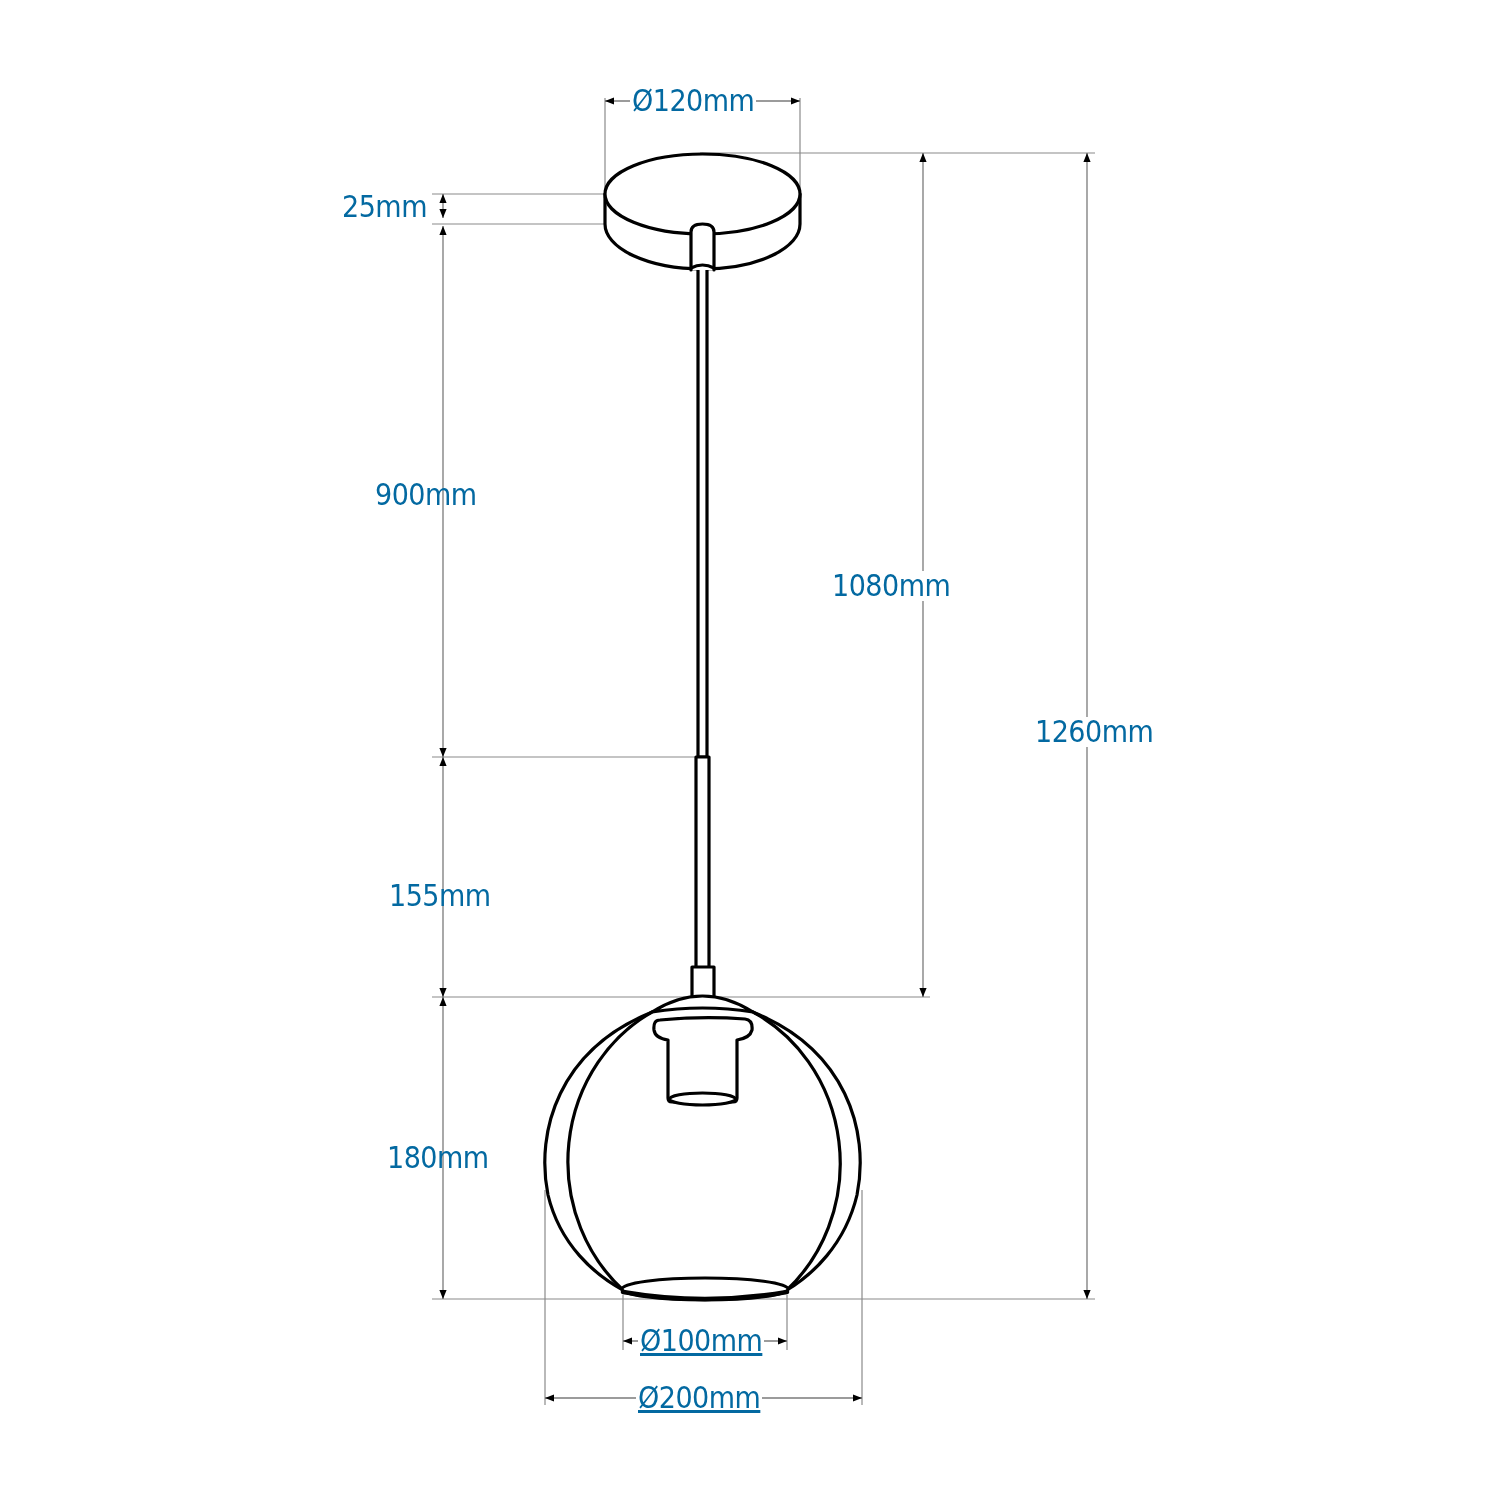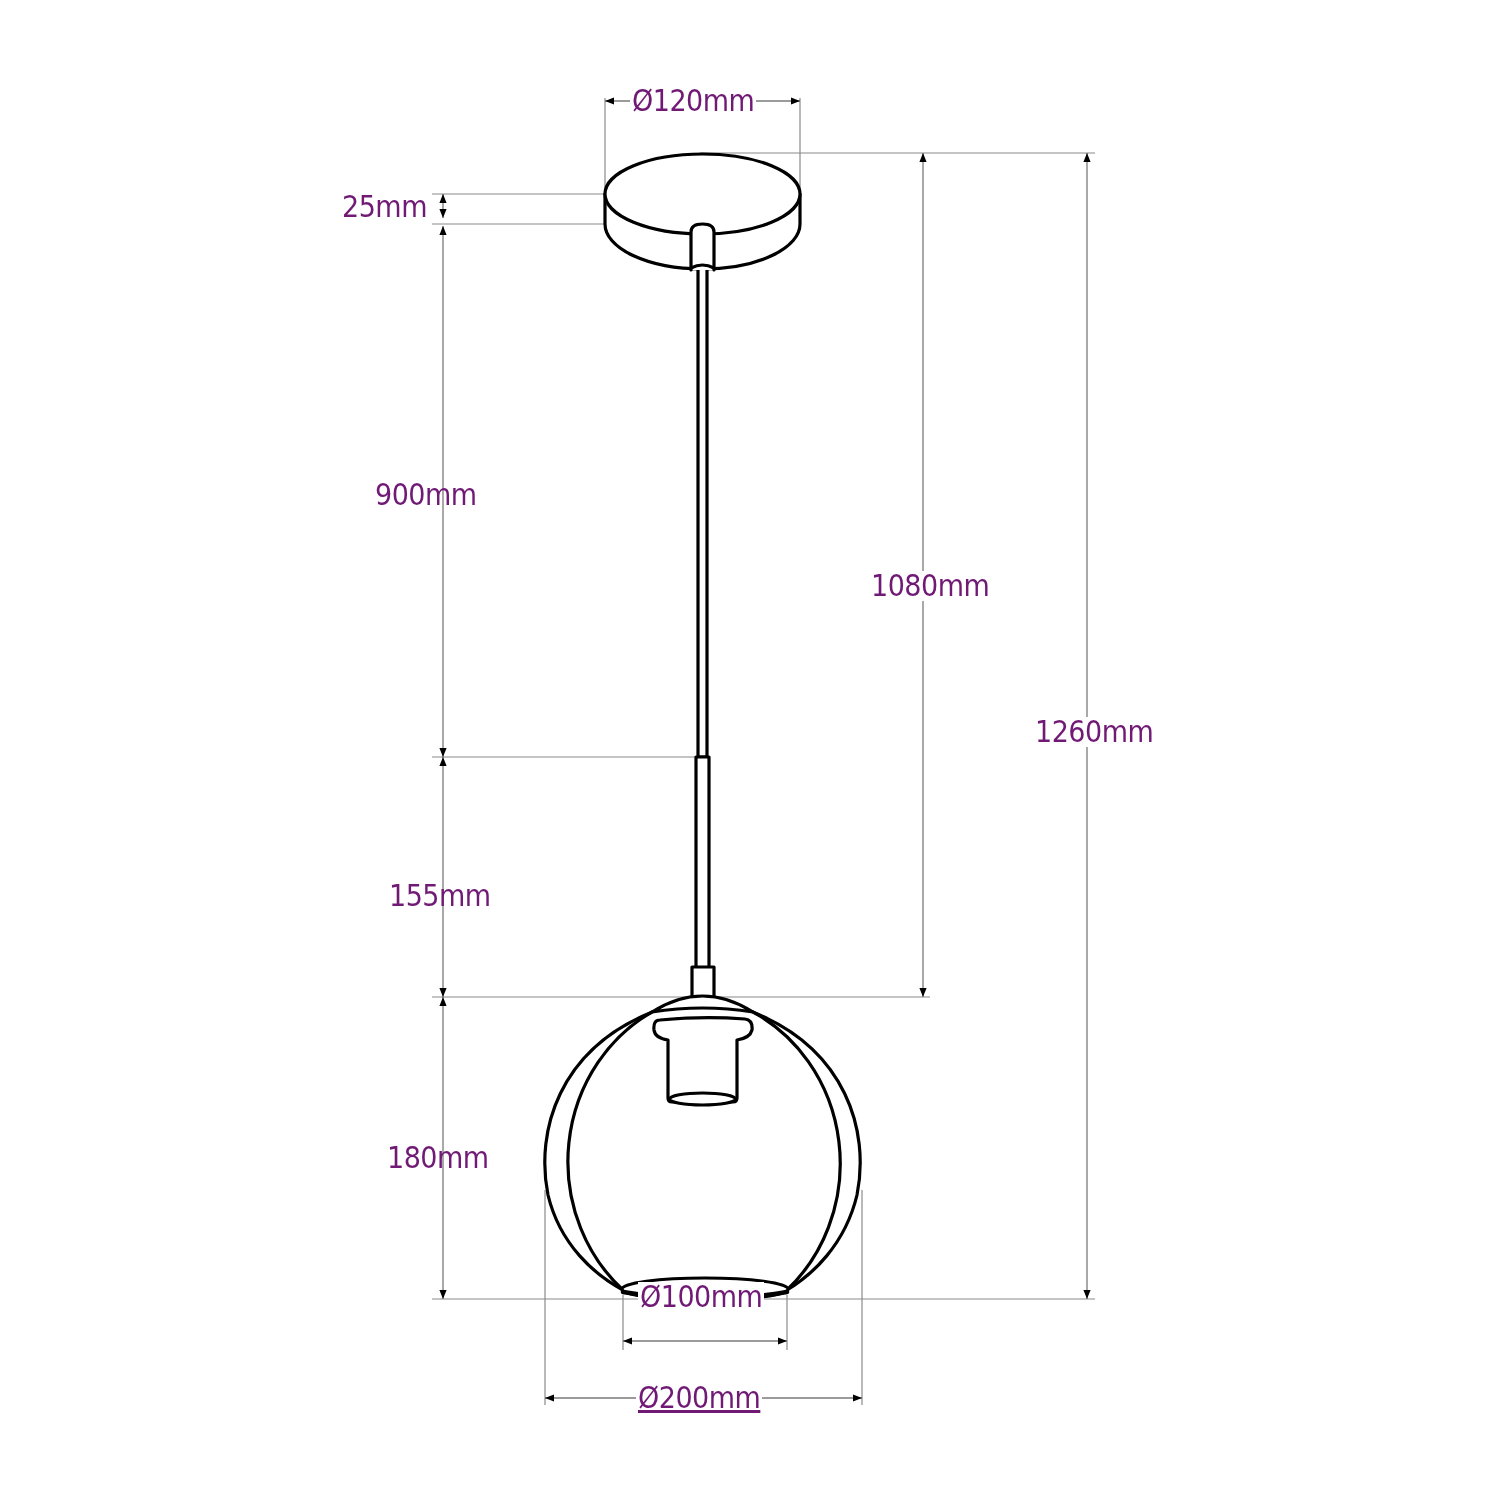--- a/index.html
+++ b/index.html
@@ -2,21 +2,21 @@
 <html><head>
   <meta charset="utf-8">
   <style>
     html, body { margin: 0; padding: 0; background: #ffffff; }
     body { width: 1500px; height: 1500px; position: relative; overflow: hidden; }
     svg.drawing { position: absolute; left: 0; top: 0; }
     .label {
       position: absolute;
       font-family: "DejaVu Sans Condensed", "DejaVu Sans", "Liberation Sans", sans-serif;
       font-size: 30px;
-      color: #701a75;
+      color: #0369a1;
       white-space: nowrap;
       line-height: 1;
       background: #ffffff;
       padding: 0 2px;
       letter-spacing: -0.5px;
     }
     .dim { stroke: #7a7a7a; stroke-width: 1.3; fill: none; }
     .ext { stroke: #8a8a8a; stroke-width: 1.2; fill: none; }
     .obj { stroke: #000000; stroke-width: 3.2; fill: #ffffff; stroke-linejoin: round; stroke-linecap: round; }
     .obj-nf { stroke: #000000; stroke-width: 3.2; fill: none; stroke-linecap: round; }
@@ -117,16 +117,16 @@
     <path class="obj" d="M660,1020 Q653,1020 654,1030 Q655,1038 668,1040 L668,1098 Q668,1102 672,1102 L733,1102 Q737,1102 737,1098 L737,1040 Q750,1038 752,1030 Q753,1020 745,1019 Q702.5,1016 660,1020 z"></path>
     <ellipse class="obj" cx="702.5" cy="1099" rx="33" ry="6"></ellipse>
   </g>
 </svg>
 
 <div class="label" style="left:630px; top:86px;">Ø120mm</div>
 <div class="label" style="left:340px; top:192px; background:transparent;">25mm</div>
 <div class="label" style="left:373px; top:480px; background:transparent;">900mm</div>
 <div class="label" style="left:387px; top:881px; background:transparent;">155mm</div>
 <div class="label" style="left:385px; top:1143px; background:transparent;">180mm</div>
-<div class="label" style="left:869px; top:571px;text-align:right;">1080mm</div>
+<div class="label" style="left:830px; top:571px;text-align:right;">1080mm</div>
 <div class="label" style="left:1033px; top:717px;">1260mm</div>
-<div class="label" style="left:638px; top:1282px;">Ø100mm</div>
+<div class="label" style="left:638px; top:1326px;text-decoration:underline;">Ø100mm</div>
 <div class="label" style="left:636px; top:1383px;text-decoration:underline;">Ø200mm</div>
 
 </body></html>

